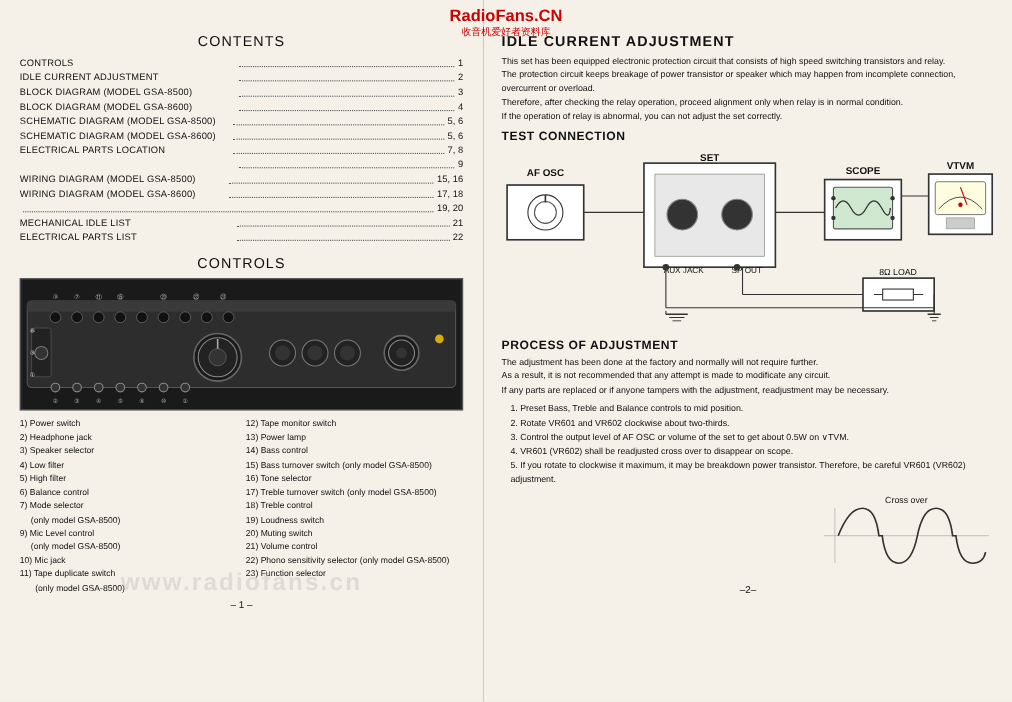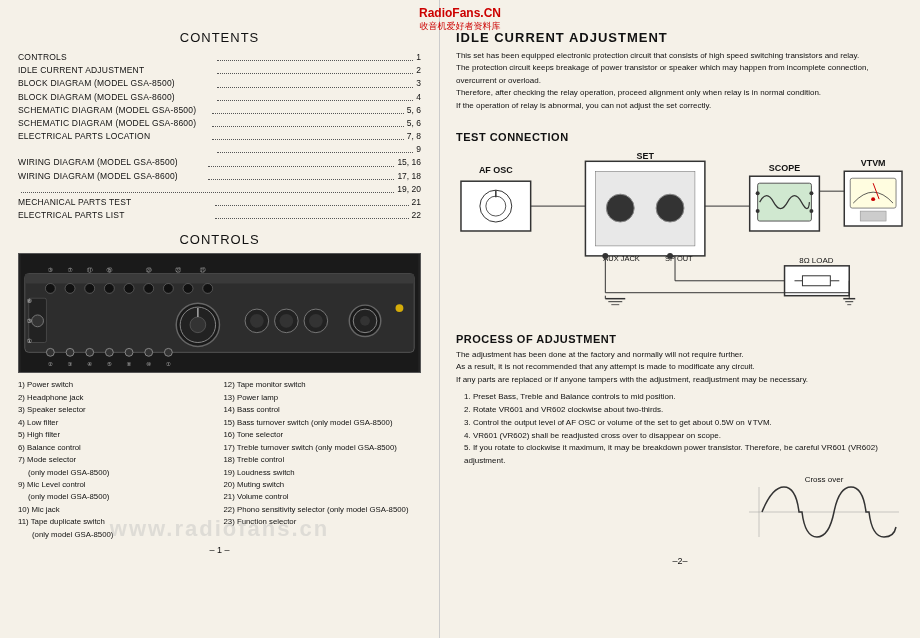--- a/index.html
+++ b/index.html
@@ -16,21 +16,21 @@
     .watermark {
       position: absolute;
       top: 6px;
       left: 50%;
       transform: translateX(-50%);
       text-align: center;
       z-index: 10;
     }
     .watermark-line1 {
       color: #c00;
-      font-size: 12px;
+      font-size: 15px;
       font-weight: bold;
       font-family: Arial, sans-serif;
     }
     .watermark-line2 {
       color: #c00;
       font-size: 9px;
       font-family: Arial, sans-serif;
     }
     .page-container {
       display: flex;
@@ -149,21 +149,21 @@
     .right-body-text {
       font-size: 8px;
       line-height: 1.55;
       font-family: Arial, sans-serif;
       margin-bottom: 5px;
     }
     .sub-section-title {
       font-size: 11px;
       font-weight: bold;
       letter-spacing: 0.5px;
-      margin: 19px 0 4px 0;
+      margin: 6px 0 4px 0;
       font-family: Arial, sans-serif;
     }
     .test-connection-diagram {
       width: 100%;
       height: 155px;
       margin: 4px 0 6px 0;
     }
     .process-section {
       margin-top: 2px;
     }
@@ -245,21 +245,21 @@
       <div class="contents-row">
         <span class="label">WIRING DIAGRAM (MODEL GSA-8600)</span>
         <span class="dots"></span>
         <span class="page-num">17, 18</span>
       </div>
       <div class="contents-row">
         <span class="dots"></span>
         <span class="page-num">19, 20</span>
       </div>
       <div class="contents-row">
-        <span class="label">MECHANICAL PARTS TEST</span>
+        <span class="label">MECHANICAL IDLE LIST</span>
         <span class="dots"></span>
         <span class="page-num">21</span>
       </div>
       <div class="contents-row">
         <span class="label">ELECTRICAL PARTS LIST</span>
         <span class="dots"></span>
         <span class="page-num">22</span>
       </div>
     </div>
 

